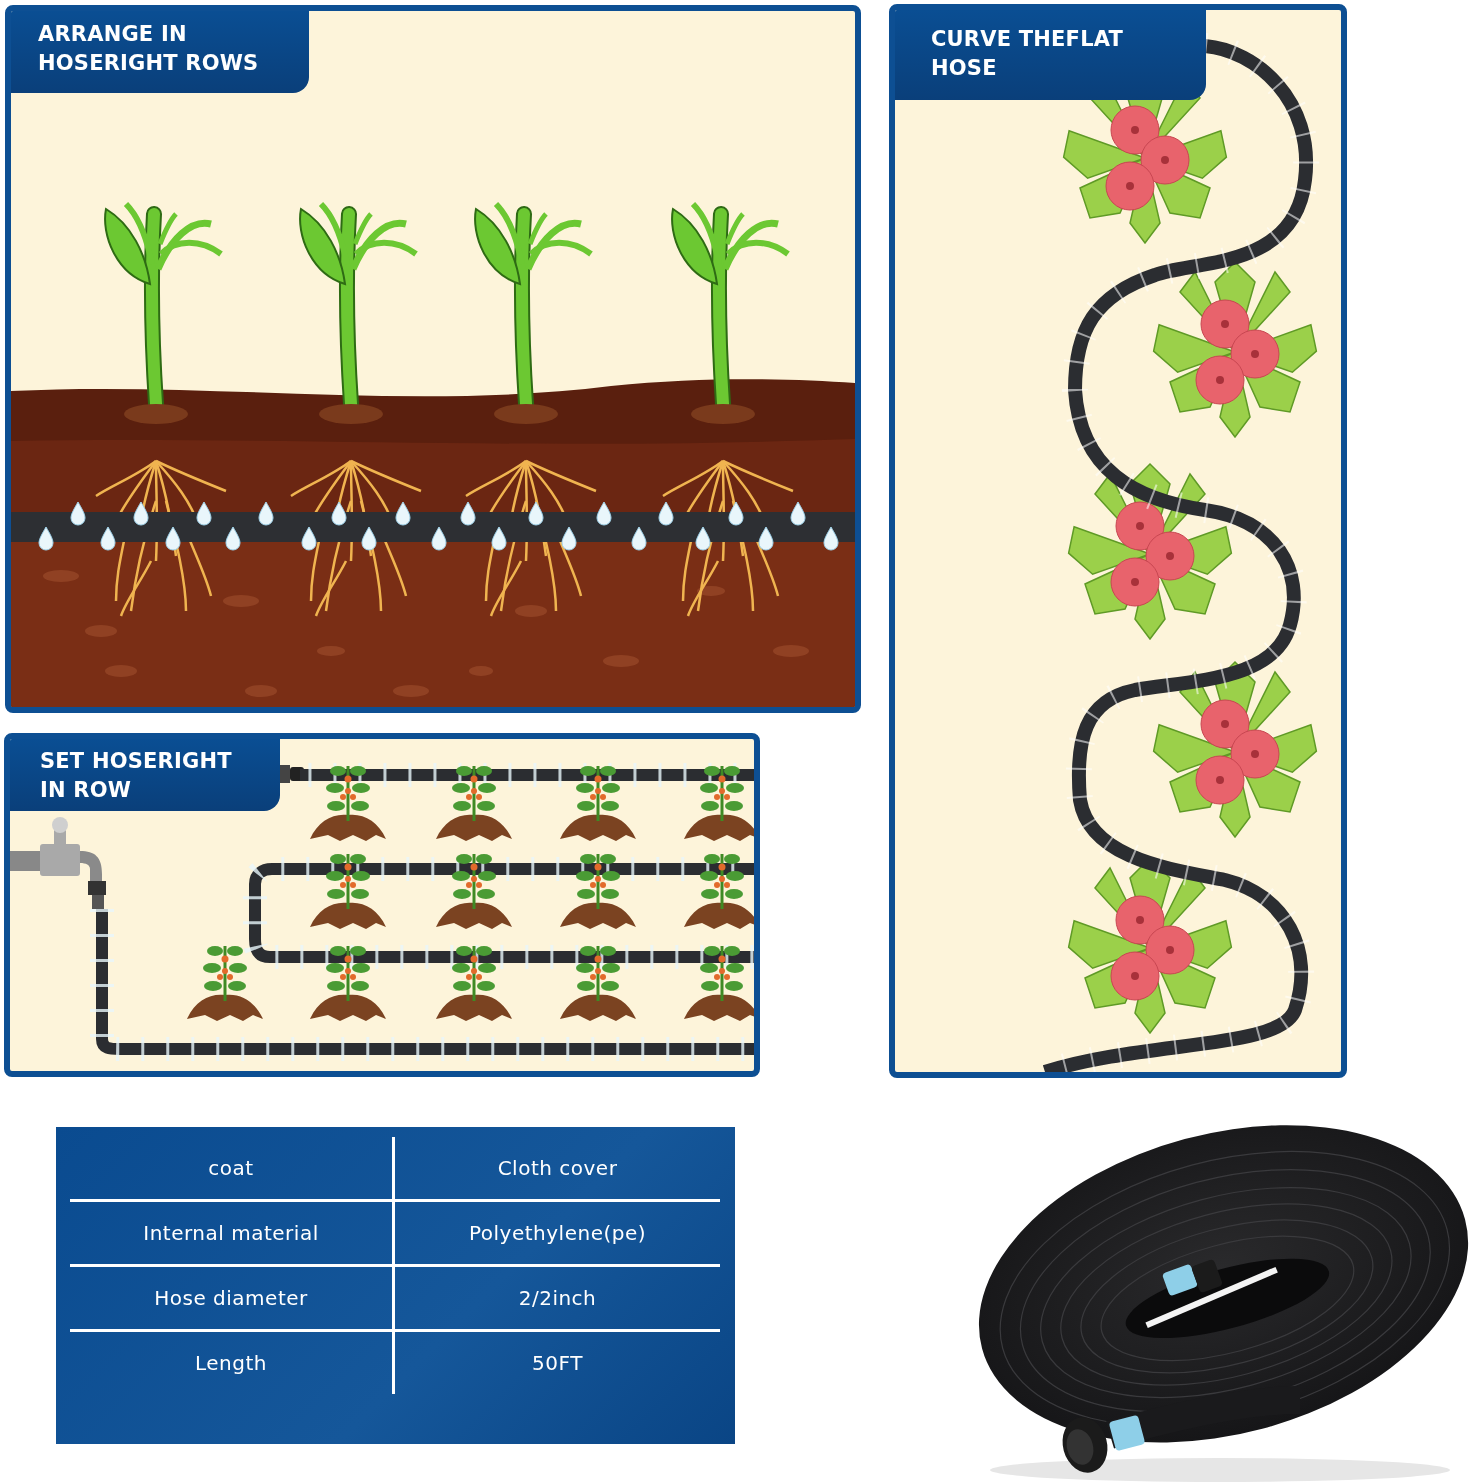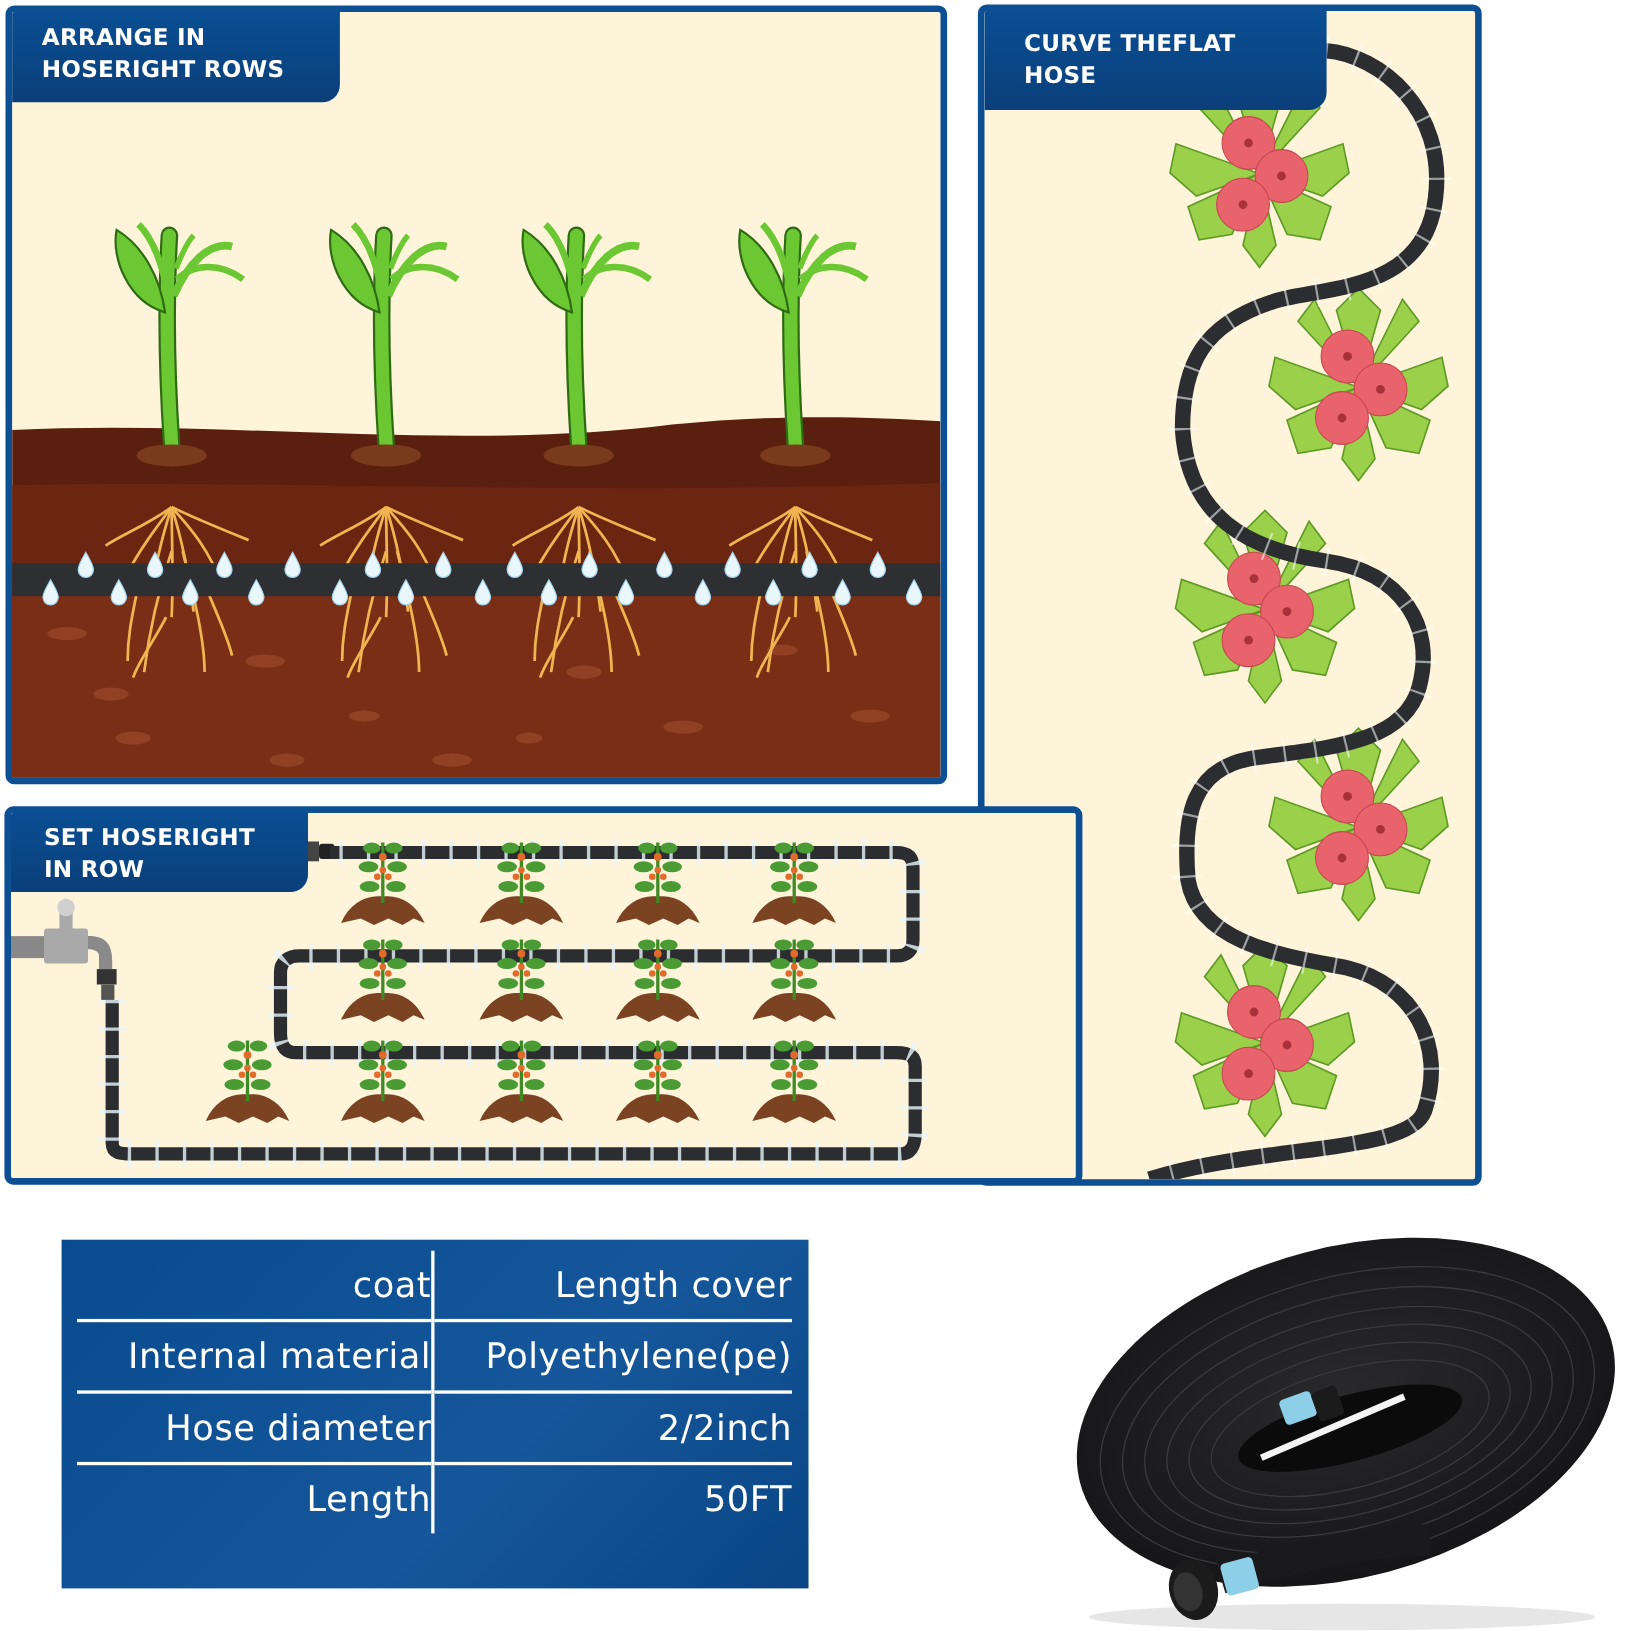--- a/index.html
+++ b/index.html
@@ -3,21 +3,21 @@
 <meta charset="utf-8">
 <style>
   html,body{margin:0;padding:0;background:#ffffff;}
   body{width:1482px;height:1483px;position:relative;overflow:hidden;font-family:"DejaVu Sans","Liberation Sans",sans-serif;}
   .panel{position:absolute;background:#fdf4da;border:6px solid #0d4f93;border-radius:8px;overflow:hidden;box-sizing:border-box;}
   .tag{position:absolute;left:0;top:0;background:linear-gradient(180deg,#0a4e93,#0a3f7a);color:#fff;font-weight:bold;line-height:29px;font-size:21px;box-sizing:border-box;border-bottom-right-radius:16px;letter-spacing:0.2px;}
   .tag span{display:block;}
   svg{position:absolute;left:0;top:0;}
   .spec{position:absolute;left:56px;top:1127px;width:679px;height:317px;background:linear-gradient(135deg,#0a4b90 0%,#15579a 60%,#0a4585 100%);}
   .spec table{position:absolute;left:14px;top:10px;width:650px;border-collapse:collapse;}
-  .spec td{color:#fff;font-size:32px;text-align:right;height:62px;padding:0;letter-spacing:0.5px;}
+  .spec td{color:#fff;font-size:20px;text-align:center;height:62px;padding:0;letter-spacing:0.5px;}
   .spec tr + tr td{border-top:3px solid #ffffff;}
   .spec td.k{width:322px;border-right:3px solid #fff;}
   .hose-img{position:absolute;left:940px;top:1100px;width:542px;height:383px;}
 </style>
 </head>
 <body>
 
 <div class="panel" style="left:5px;top:5px;width:856px;height:708px;">
   <svg width="844" height="696">
     <defs>
@@ -140,21 +140,21 @@
     <use href="#flower" x="255" y="938"></use>
     <path d="M310,36 C360,40 420,90 410,170 C400,260 300,250 260,265 C200,285 180,320 180,380 C185,460 240,490 310,500 C380,510 410,560 395,615 C380,670 300,670 240,680 C190,690 180,730 185,790 C195,850 280,860 330,870 C390,885 420,940 400,1000 C385,1040 250,1030 150,1062" stroke="#2b2d31" stroke-width="14" fill="none"></path>
     <path d="M310,36 C360,40 420,90 410,170 C400,260 300,250 260,265 C200,285 180,320 180,380 C185,460 240,490 310,500 C380,510 410,560 395,615 C380,670 300,670 240,680 C190,690 180,730 185,790 C195,850 280,860 330,870 C390,885 420,940 400,1000 C385,1040 250,1030 150,1062" stroke="#ffffff" stroke-width="26" fill="none" stroke-dasharray="2 26" opacity="0.55"></path>
   </svg>
   <div class="tag" style="width:311px;height:90px;padding:15px 0 0 36px;">
     <span>CURVE THEFLAT</span>
     <span>HOSE</span>
   </div>
 </div>
 
-<div class="panel" style="left:4px;top:733px;width:980px;height:344px;">
+<div class="panel" style="left:4px;top:733px;width:756px;height:344px;">
   <svg width="844" height="332">
     <defs>
       <g id="pl">
         <path d="M-38,18 C-30,0 -15,-8 0,-6 C15,-8 30,0 38,18 L28,14 L18,20 L5,14 L-8,20 L-20,14 Z" fill="#7b4321"></path>
         <path d="M0,0 L0,-55" stroke="#3f8a24" stroke-width="3"></path>
         <g fill="#4a9b34">
           <ellipse cx="-12" cy="-15" rx="9" ry="5"></ellipse>
             <ellipse cx="12" cy="-15" rx="9" ry="5"></ellipse>
           <ellipse cx="-13" cy="-33" rx="9" ry="5"></ellipse>
             <ellipse cx="13" cy="-33" rx="9" ry="5"></ellipse>
@@ -202,21 +202,21 @@
     <span>SET HOSERIGHT</span>
     <span>IN ROW</span>
   </div>
 </div>
 
 <div class="spec">
   <table>
     <tbody>
         <tr>
           <td class="k">coat</td>
-          <td>Length cover</td>
+          <td>Cloth cover</td>
         </tr>
     <tr>
           <td class="k">Internal material</td>
           <td>Polyethylene(pe)</td>
         </tr>
     <tr>
           <td class="k">Hose diameter</td>
           <td>2/2inch</td>
         </tr>
     <tr>

